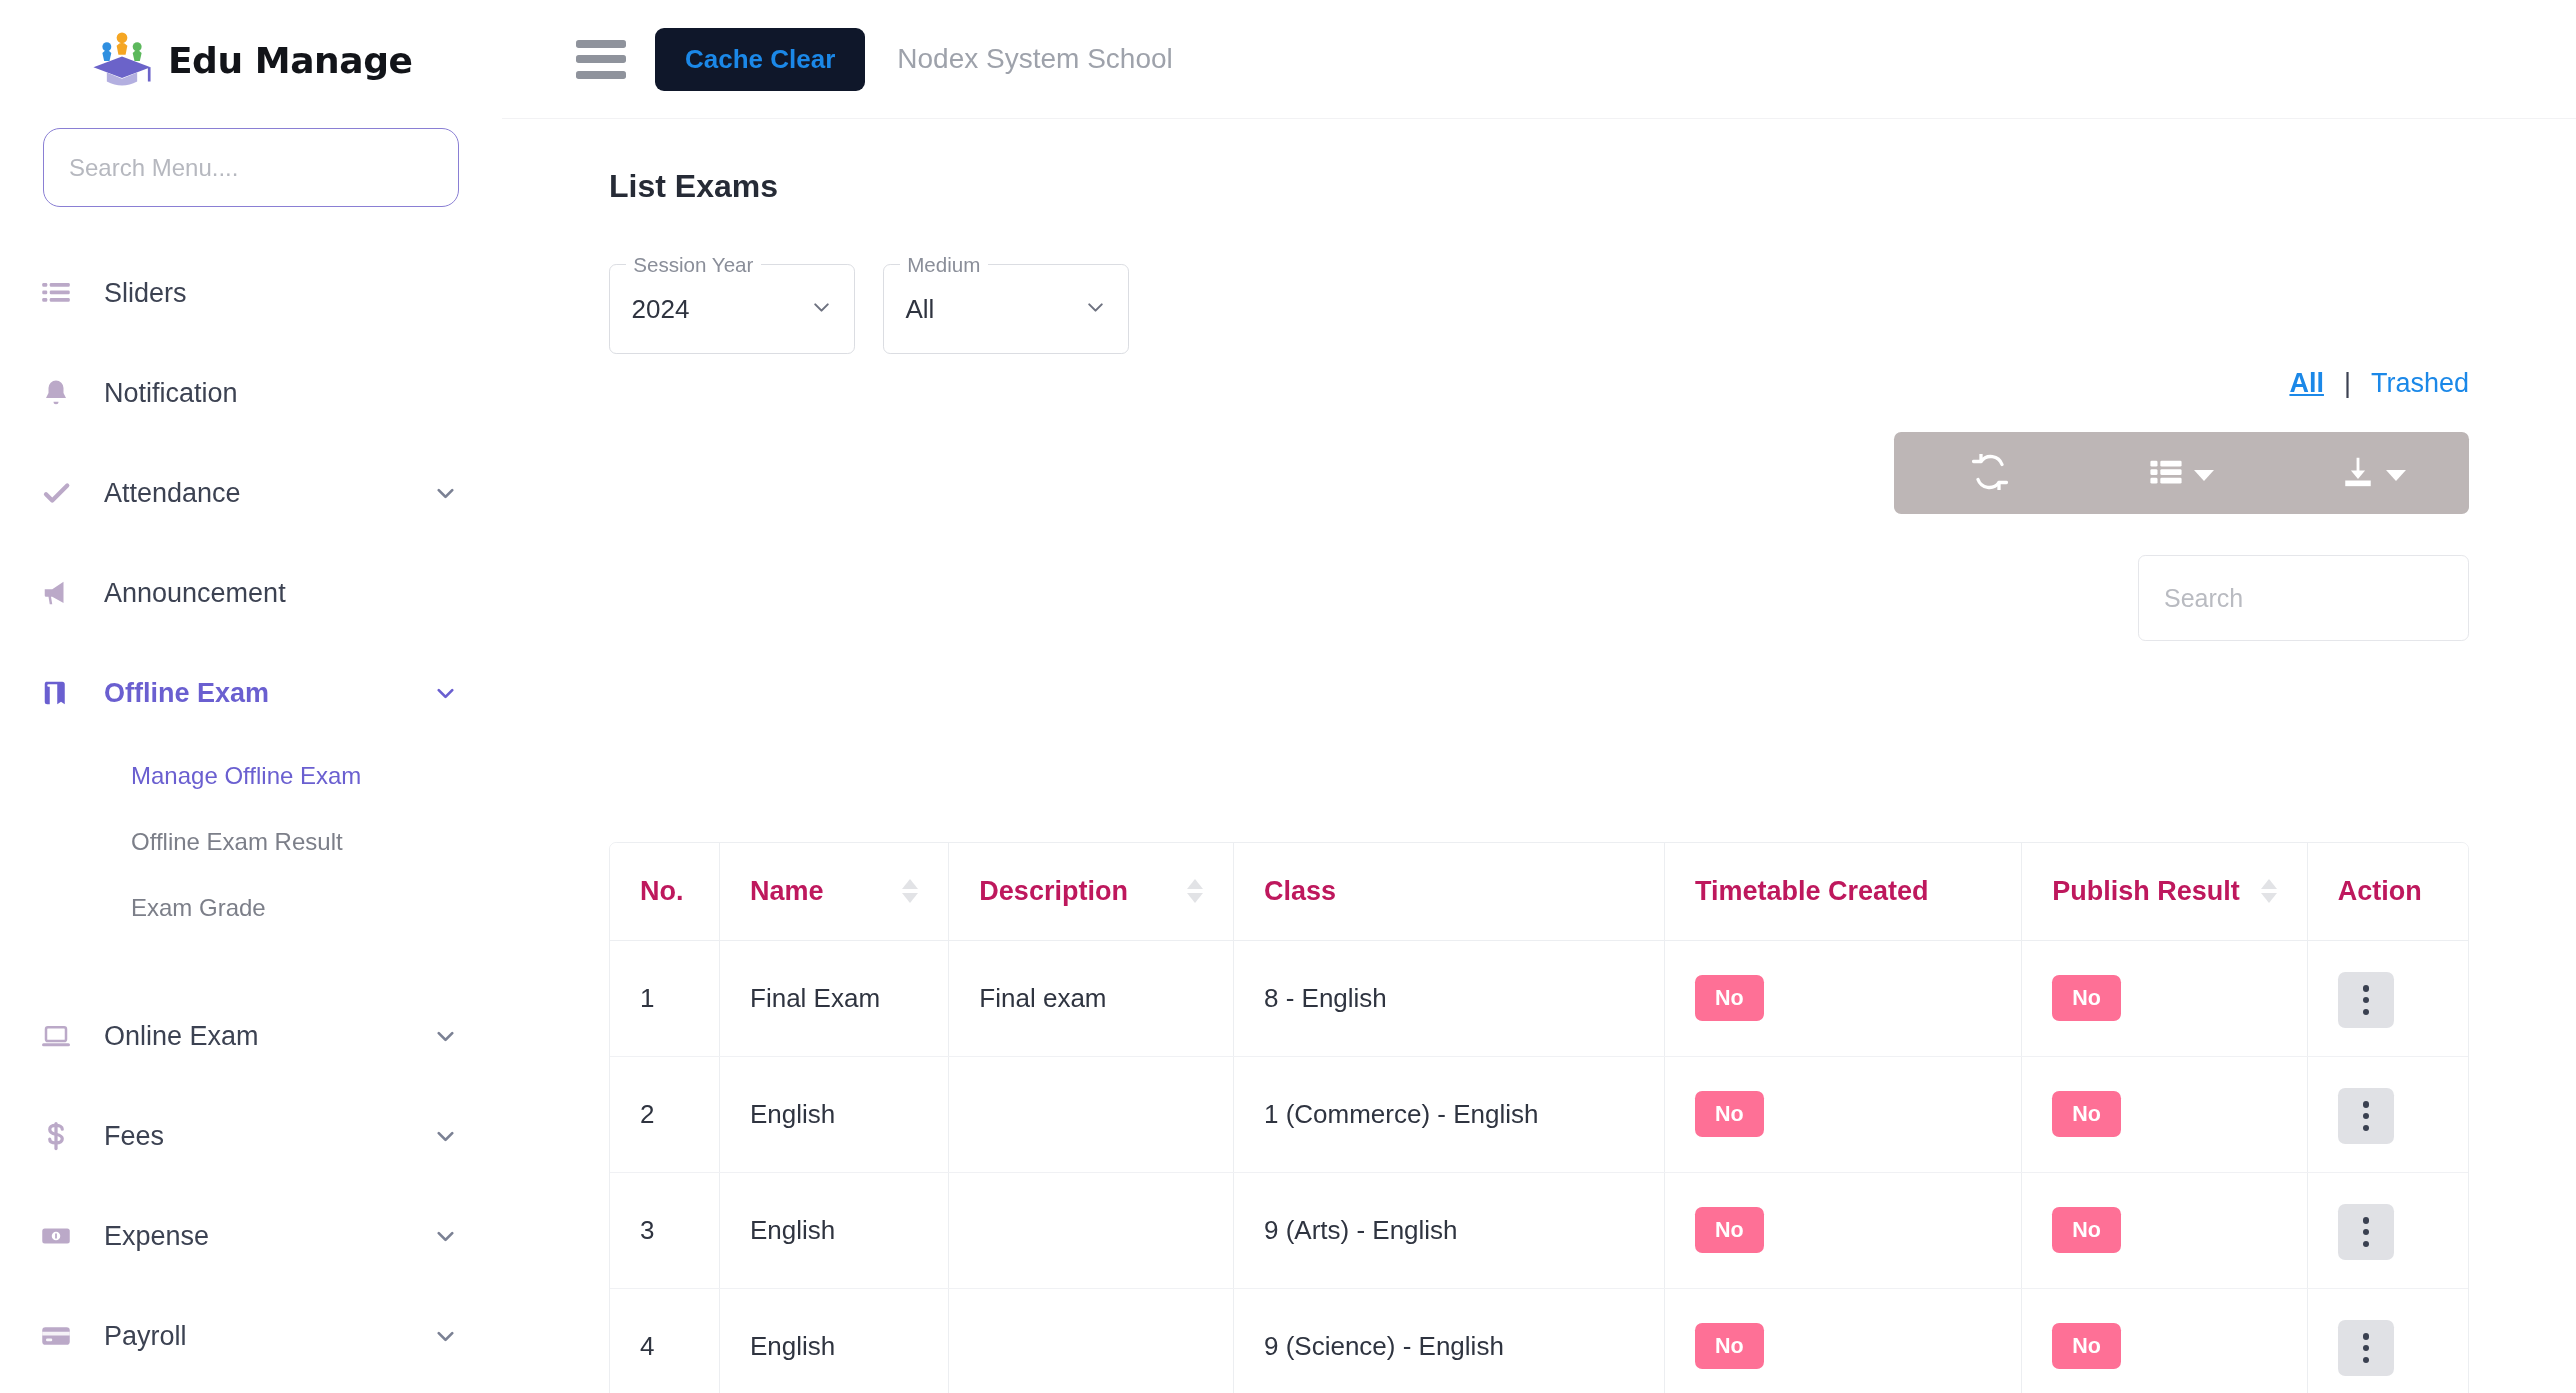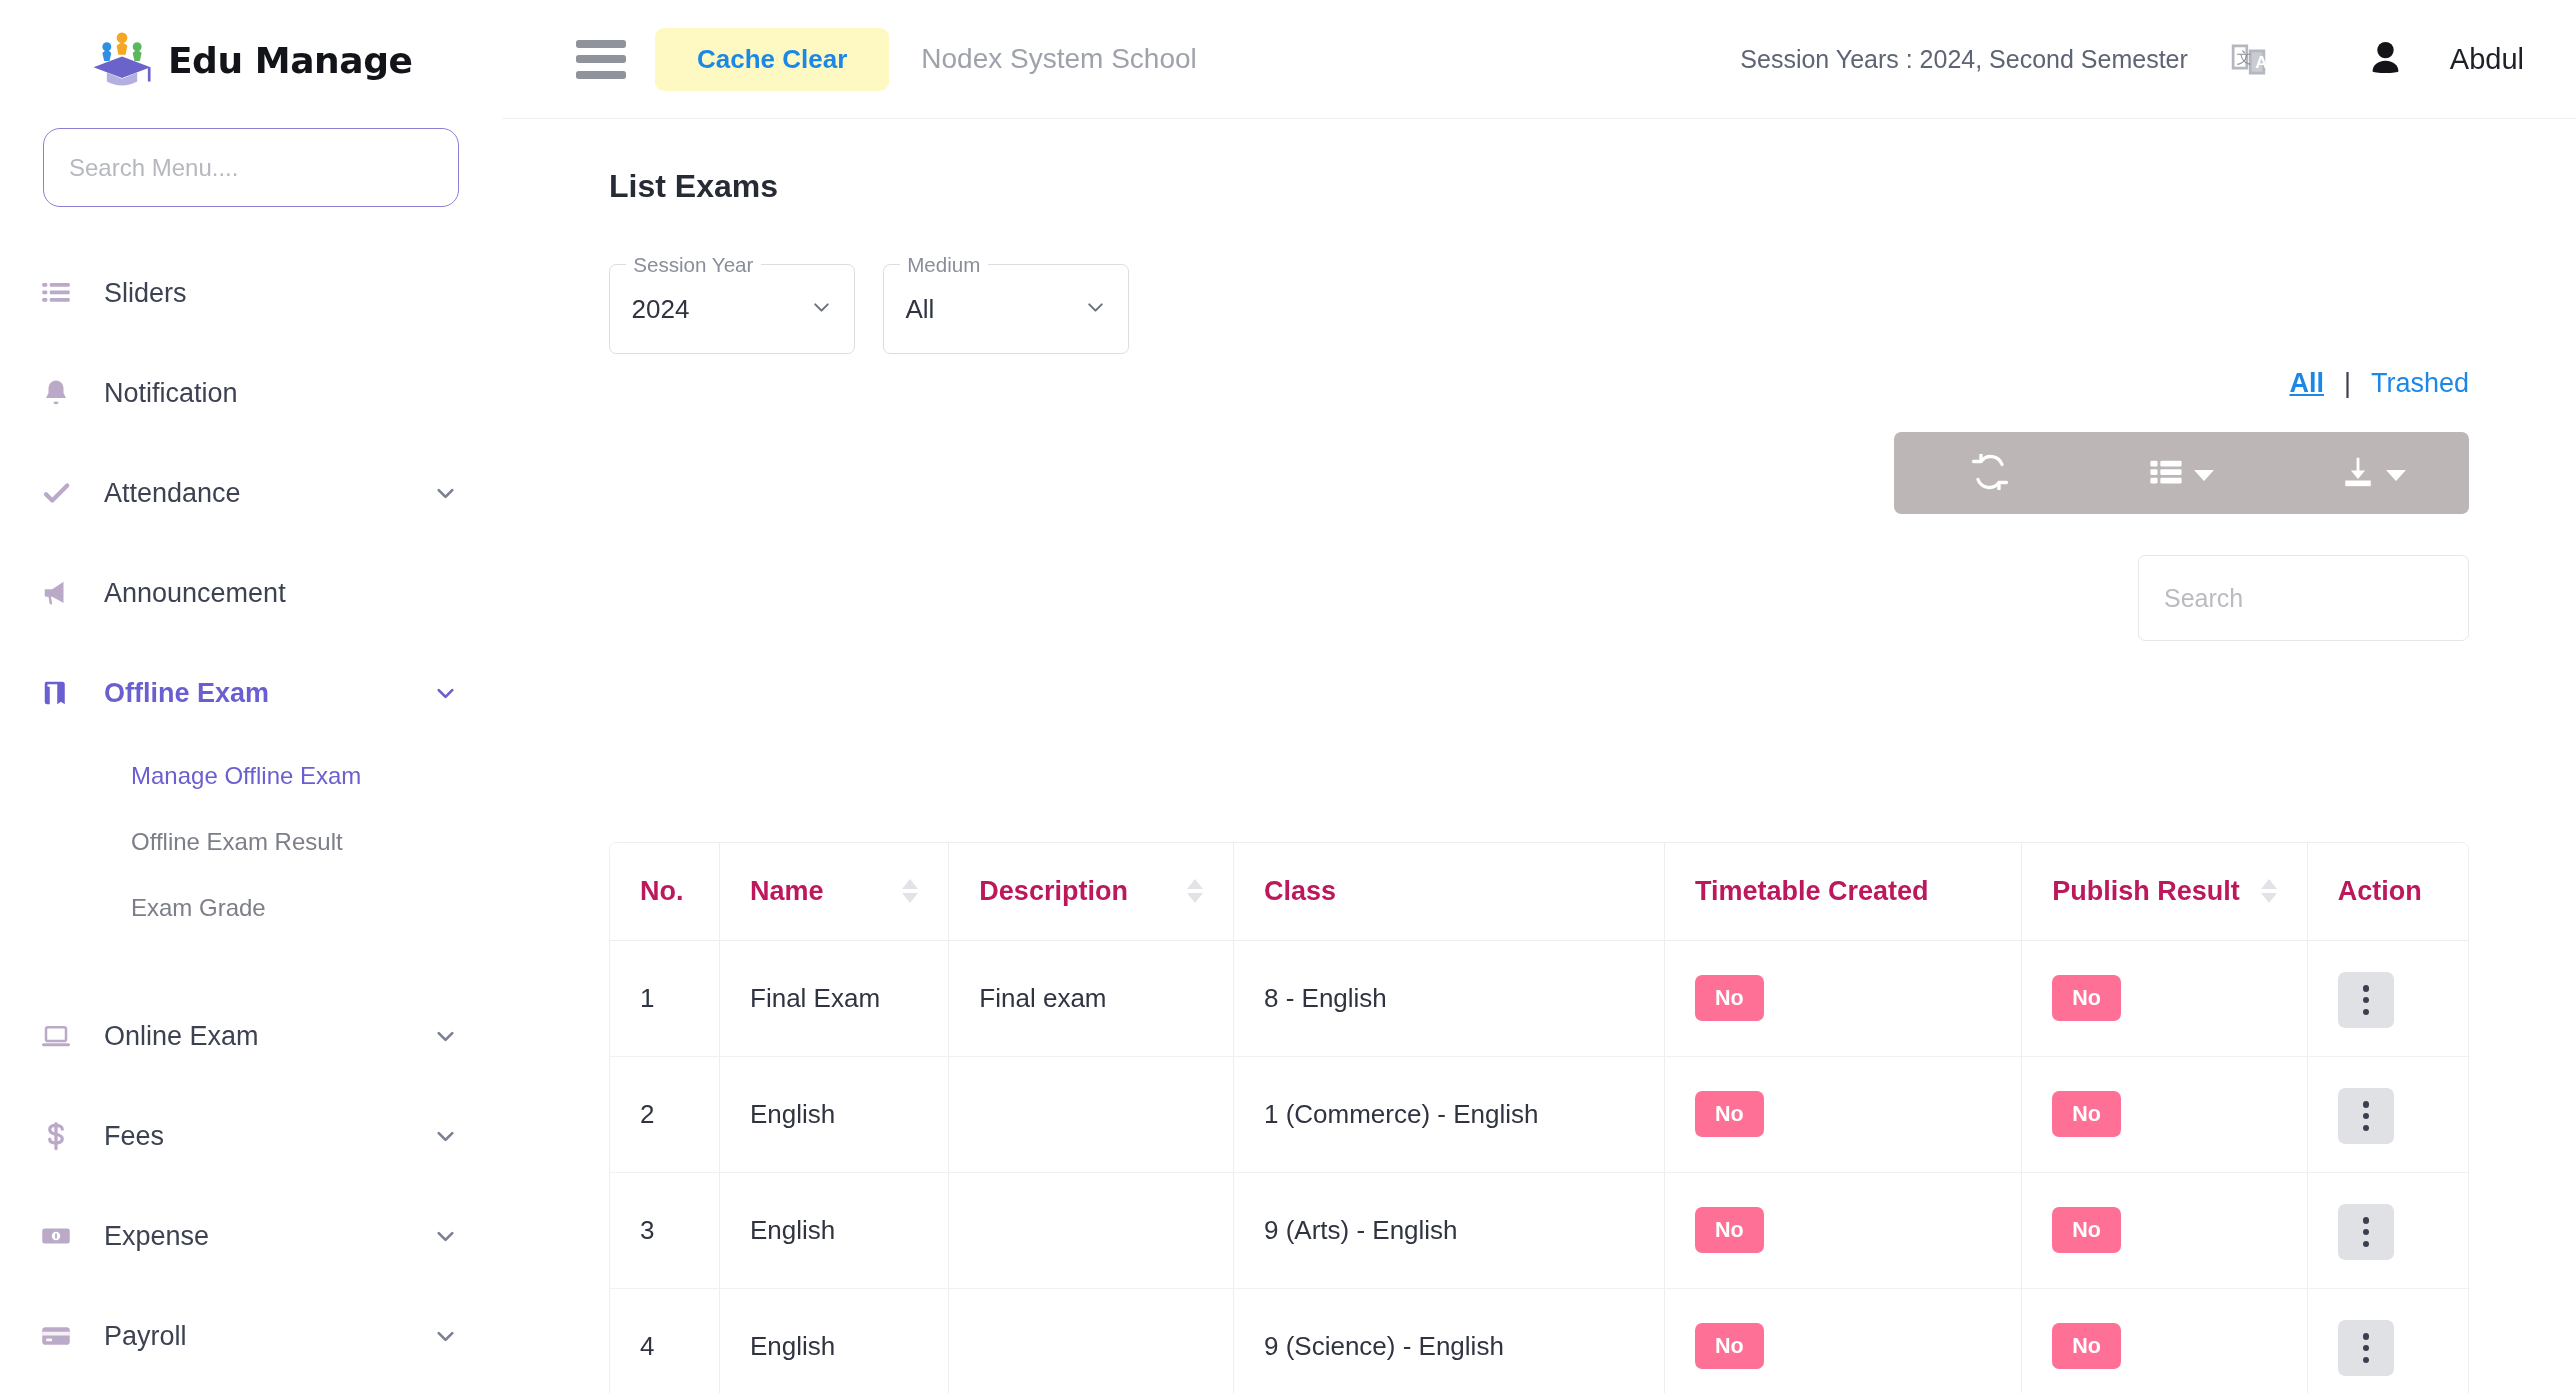--- a/index.html
+++ b/index.html
@@ -98,24 +98,24 @@
     border-bottom: 0.9px solid #f2f2f4;
     background: #fff;
   }
   .hamburger {
     width: 50px; height: 39px; flex: 0 0 50px;
     display: flex; flex-direction: column; justify-content: space-between;
     cursor: pointer; margin-right: 29px; margin-left: 38px;
   }
   .hamburger span { display: block; height: 8px; border-radius: 2.7px; background: #8f939c; }
   .cache-clear {
-    background: #fef9c3; color: #1b88e8;
+    background: #0f172a; color: #1b88e8;
     font-size: 26px; font-weight: 700;
     border: none; border-radius: 9px;
-    padding: 16px 42px;
+    padding: 16px 30px;
     cursor: pointer;
     font-family: "Liberation Sans", sans-serif;
     white-space: nowrap;
   }
   .school-name {
     font-size: 28px; color: #9ea2ab;
     margin-left: 32px; white-space: nowrap;
   }
   .top-right {
     margin-left: auto;
@@ -438,38 +438,20 @@
 
     <header class="topbar">
       <div class="hamburger">
         <span></span>
           <span></span>
           <span></span>
       </div>
       <button class="cache-clear">Cache Clear</button>
       <div class="school-name">Nodex System School</div>
 
-      <div class="top-right">
-        <div class="session-years">Session Years : 2024, Second Semester</div>
-        <div class="translate-icon">
-          <svg width="41" height="41" viewBox="0 0 24 24" fill="none" stroke="#b4b7be" stroke-width="1.6">
-            <path d="M3 4h8v13H3z" fill="#fff"></path>
-            <path d="M13 7h8v13h-8z" fill="#c9ccd2"></path>
-            <text x="16" y="17" font-size="10" fill="#ffffff" stroke="none" font-family="Liberation Sans, sans-serif" font-weight="700">A</text>
-            <text x="5" y="14" font-size="9" fill="#8d9199" stroke="none" font-family="Liberation Sans, sans-serif">文</text>
-          </svg>
-        </div>
-        <div class="avatar">
-          <svg width="47" height="47" viewBox="0 0 24 24" fill="#131417">
-            <circle cx="12" cy="7.2" r="4.2"></circle>
-            <path d="M12 12.6c-4.2 0-6.6 2.6-6.6 5.4 0 1.2 13.2 1.2 13.2 0 0-2.8-2.4-5.4-6.6-5.4z"></path>
-          </svg>
-        </div>
-        <div class="user-name">Abdul</div>
-      </div>
     </header>
 
     <div class="content">
 
       <div class="page-title">List Exams</div>
 
       <div class="filters">
         <div class="field">
           <span class="field-legend">Session Year</span>
           <span class="field-value">2024</span>

